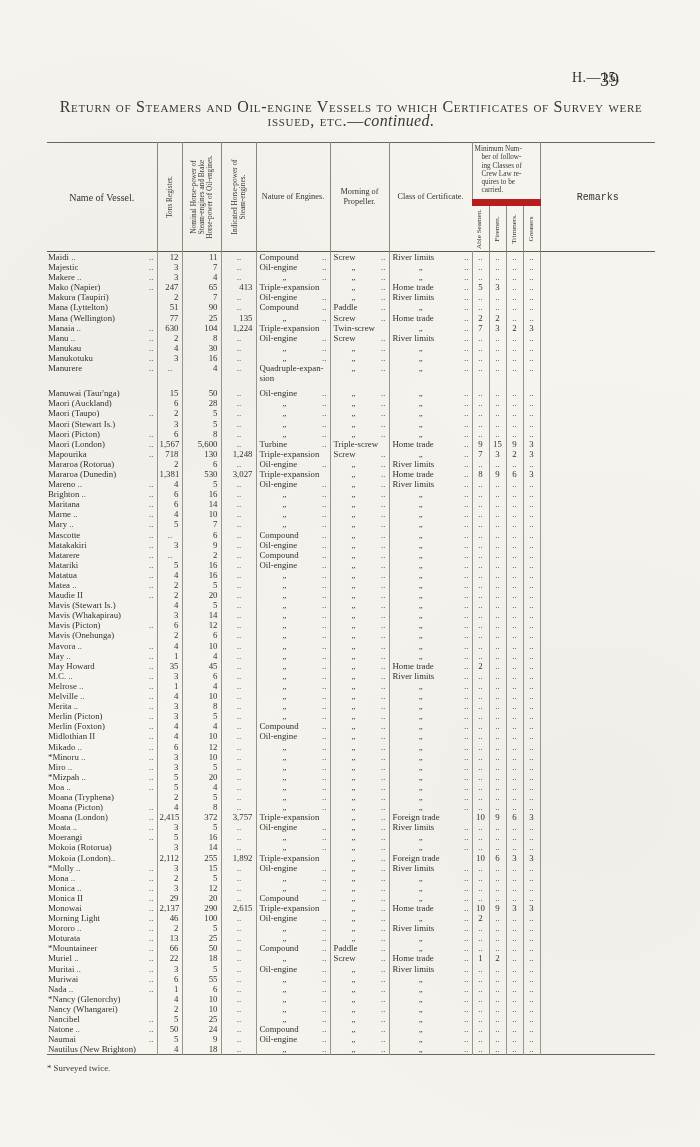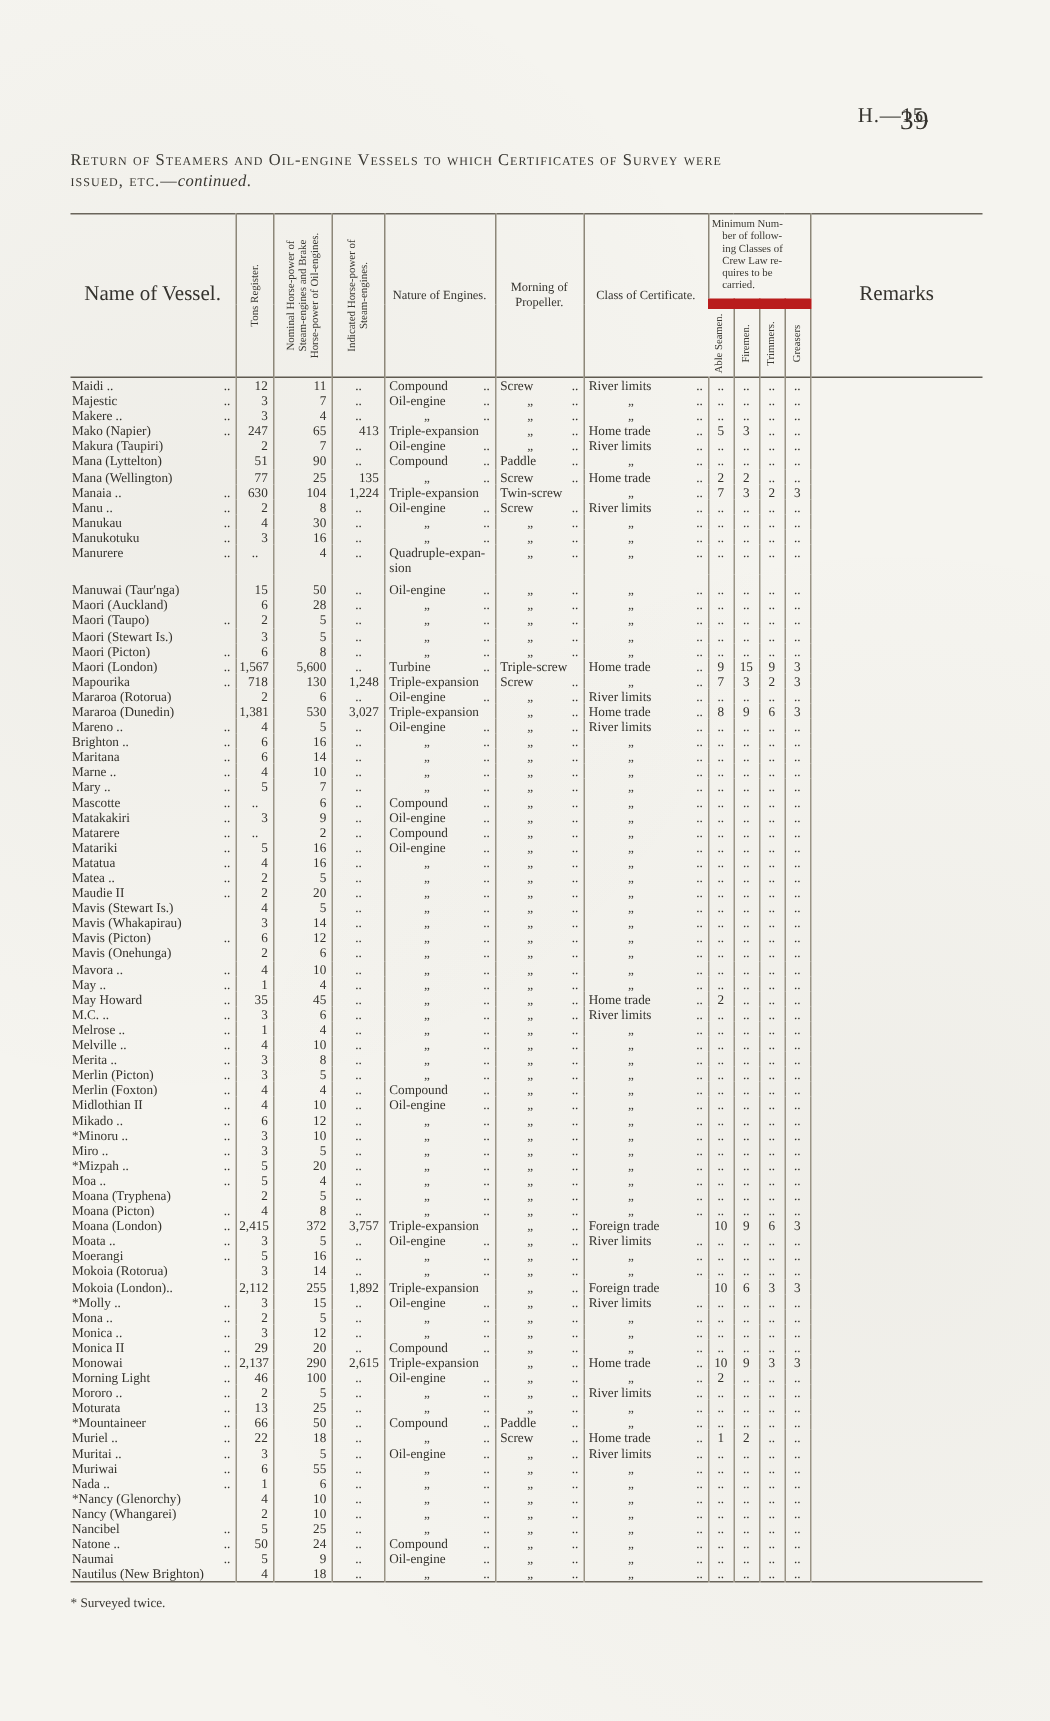--- a/index.html
+++ b/index.html
@@ -7,43 +7,43 @@
     width:700px;height:1147px;position:relative;overflow:hidden;
     background:#f5f4ef;
     background-image:
       radial-gradient(circle at 18% 30%, rgba(120,115,100,0.05), transparent 40%),
       radial-gradient(circle at 85% 70%, rgba(120,115,100,0.05), transparent 45%);
     font-family:"Liberation Serif","DejaVu Serif",serif;
     color:#35332e;
   }
   .page-number{position:absolute;top:70px;left:0;width:620px;text-align:right;font-size:18px;letter-spacing:1px;}
   .doc-ref{position:absolute;top:70px;right:80px;font-size:14px;letter-spacing:0.5px;}
-  .title{position:absolute;top:100px;left:47px;width:608px;
-    font-variant:small-caps;font-size:11px;letter-spacing:0.7px;line-height:14px;color:#3a3832;}
+  .title{position:absolute;top:100px;left:47px;width:608px;text-align:center;
+    font-variant:small-caps;font-size:16px;letter-spacing:0.7px;line-height:14px;color:#3a3832;}
   .title .cont{font-variant:normal;font-style:italic;letter-spacing:0.3px;}
   table{position:absolute;top:142px;left:47px;width:608px;border-collapse:collapse;table-layout:fixed;
     border-top:1.3px solid #6a655b;border-bottom:1.3px solid #6a655b;}
   col.w-name{width:110px}col.w-tons{width:25px}col.w-nom{width:39px}col.w-ind{width:35px}
   col.w-eng{width:74px}col.w-prop{width:59px}col.w-cert{width:83px}
   col.w-crew{width:17px}col.w-rem{width:115px}
   th{font-weight:normal;border-left:1px solid #8d8779;vertical-align:middle;padding:0;}
   th:first-child{border-left:none;}
   thead{border-bottom:1.3px solid #5f5a50;}
-  th.hname{font-size:14px;}
+  th.hname{font-size:10px;}
   th.h2{font-size:8.3px;line-height:9.6px;padding:0 3px;}
   th.vth{position:relative;}
   .vert{position:absolute;left:50%;top:50%;transform:translate(-50%,-50%) rotate(-90deg);
     width:92px;font-size:7.3px;line-height:8.1px;text-align:center;color:#3a3832;}
   .vert-sm{position:absolute;left:50%;top:50%;transform:translate(-50%,-50%) rotate(-90deg);
     width:42px;font-size:7.1px;line-height:7.8px;text-align:center;color:#3a3832;}
   th.crew-group{height:56px;border-bottom:7px solid #b91c1c;vertical-align:top;}
   .crew-title{font-size:7.2px;line-height:8.3px;white-space:pre-line;text-align:left;
     padding:2px 2px 0 9px;text-indent:-7px;color:#3a3832;}
   tr.subhdr th{height:45px;}
-  th.hrem{font-size:14px;}
+  th.hrem{font-size:10px;font-family:Liberation Mono, monospace;}
   tbody td{font-size:8.8px;line-height:10.1px;padding:0 2px;vertical-align:top;
     border-left:1px solid #9a9486;height:10.1px;color:#34322c;}
   tbody td:first-child{border-left:none;}
   tr.gap td{padding-top:5px;}
   .c-name{text-align:left;padding-left:1px;}
   .c-tons,.c-nominal,.c-indicated{text-align:right;padding-right:3px;}
   .c-engines,.c-propeller,.c-certificate{text-align:left;padding-left:3px;}
   .c-able,.c-firemen,.c-trimmers,.c-greasers{text-align:center;padding:0 1px;}
   td.do{text-align:center;padding-right:1px;}
   .lw{display:flex;justify-content:space-between;}

